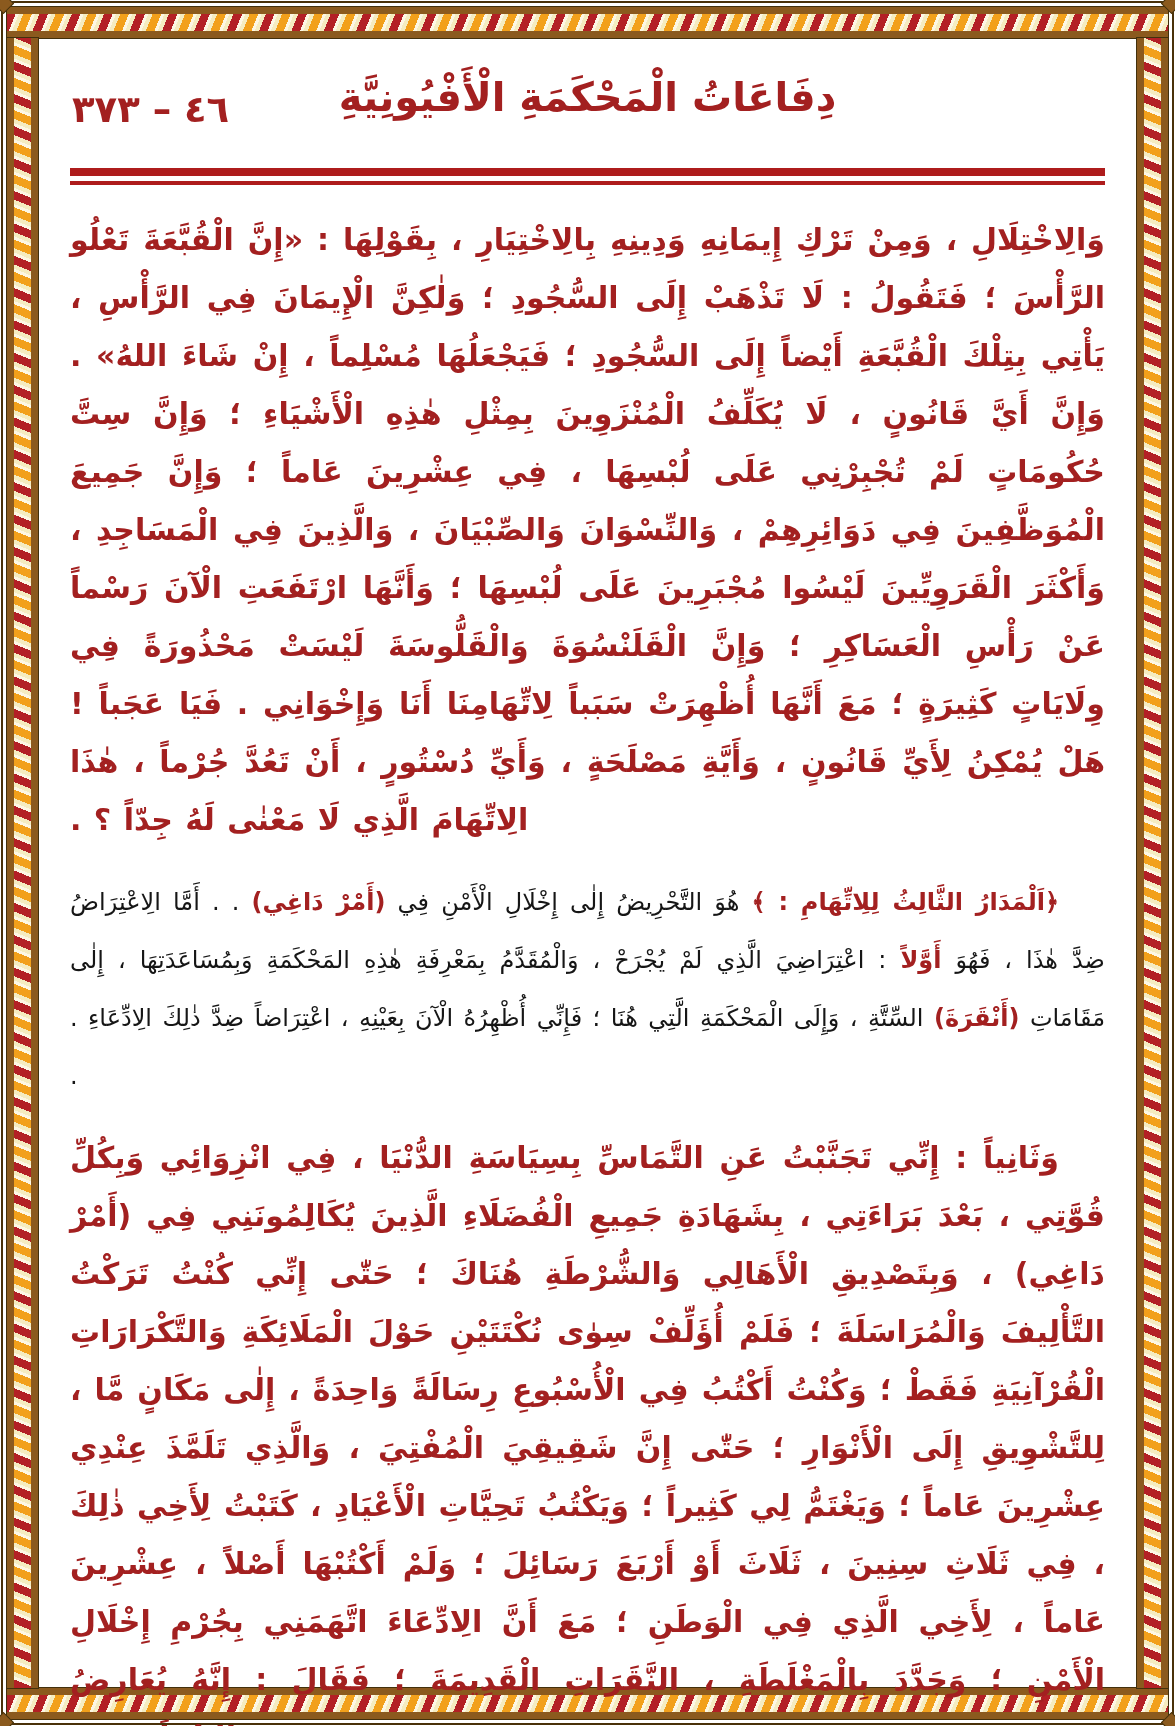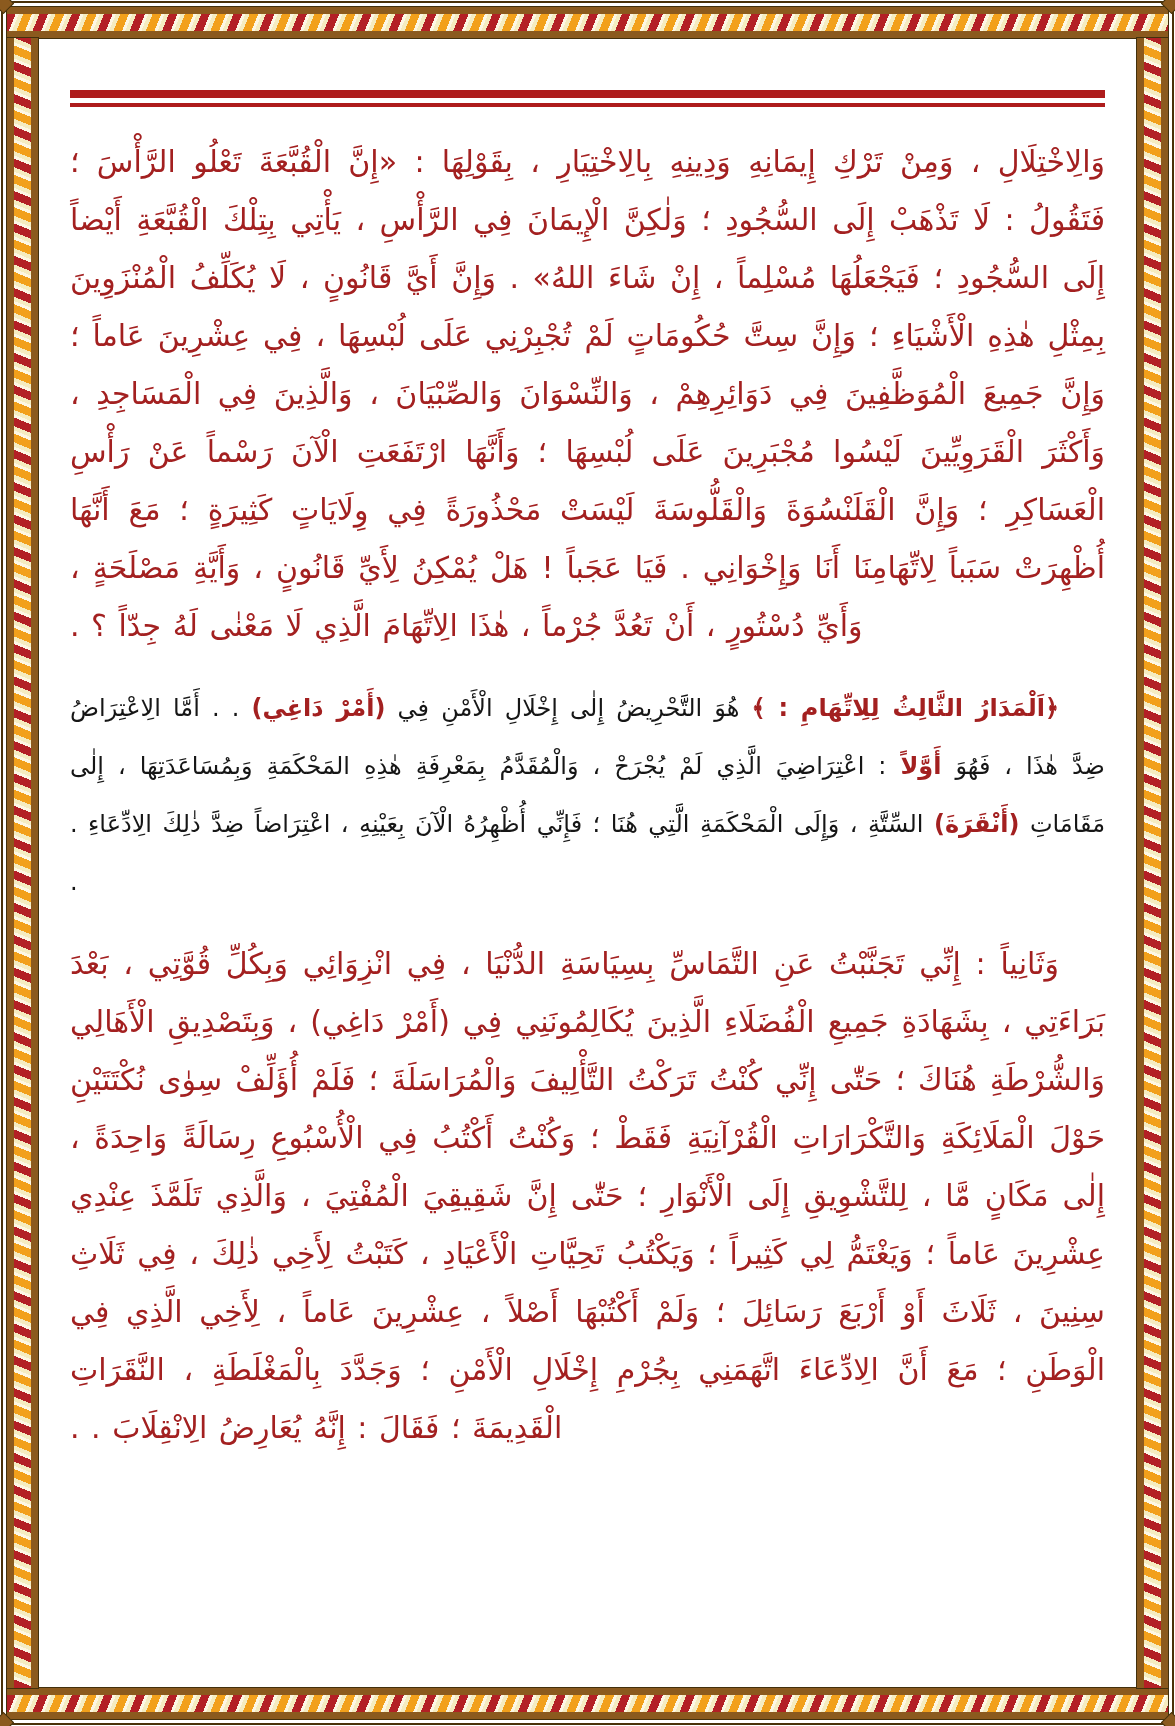--- a/index.html
+++ b/index.html
@@ -46,21 +46,21 @@
   .double-rule{
     margin-top:16px;height:5px;
     border-top:8px solid #ae1c1c;border-bottom:4px solid #ae1c1c;
   }
   .body-text{margin-top:26px;}
   p.para{
     margin:0 0 24px 0;
     direction:rtl;
     text-align:justify;
     text-align-last:left;
-    font-size:30px;line-height:58px;font-weight:normal;color:#a32020;
+    font-size:30px;line-height:58px;font-weight:bold;color:#a32020;
     word-spacing:2px;
   }
   p.para.indent{text-indent:46px;}
   p.para-black{
     font-weight:400;color:#161616;font-size:24px;
   }
   p.para-black .red-strong{color:#a32020;font-weight:bold;}
 </style>
 </head>
 <body>
@@ -70,20 +70,24 @@
 <div class="strip strip-h strip-bottom"></div>
 <div class="strip strip-v strip-left"></div>
 <div class="strip strip-v strip-right"></div>
 <div class="finial f-tl"></div>
 <div class="finial f-tr"></div>
 <div class="finial f-bl"></div>
 <div class="finial f-br"></div>
 
 <div class="content">
 
+  <div class="header">
+    <div class="page-num">٤٦ – ٣٧٣</div>
+    <div class="doc-title">دِفَاعَاتُ الْمَحْكَمَةِ الْأَفْيُونِيَّةِ</div>
+  </div>
 
   <div class="double-rule"></div>
 
   <div class="body-text">
 
     <p class="para">وَالِاخْتِلَالِ ، وَمِنْ تَرْكِ إِيمَانِهِ وَدِينِهِ بِالِاخْتِيَارِ ، بِقَوْلِهَا : «إِنَّ الْقُبَّعَةَ تَعْلُو الرَّأْسَ ؛ فَتَقُولُ : لَا تَذْهَبْ إِلَى السُّجُودِ ؛ وَلٰكِنَّ الْإِيمَانَ فِي الرَّأْسِ ، يَأْتِي بِتِلْكَ الْقُبَّعَةِ أَيْضاً إِلَى السُّجُودِ ؛ فَيَجْعَلُهَا مُسْلِماً ، إِنْ شَاءَ اللهُ» . وَإِنَّ أَيَّ قَانُونٍ ، لَا يُكَلِّفُ الْمُنْزَوِينَ بِمِثْلِ هٰذِهِ الْأَشْيَاءِ ؛ وَإِنَّ سِتَّ حُكُومَاتٍ لَمْ تُجْبِرْنِي عَلَى لُبْسِهَا ، فِي عِشْرِينَ عَاماً ؛ وَإِنَّ جَمِيعَ الْمُوَظَّفِينَ فِي دَوَائِرِهِمْ ، وَالنِّسْوَانَ وَالصِّبْيَانَ ، وَالَّذِينَ فِي الْمَسَاجِدِ ، وَأَكْثَرَ الْقَرَوِيِّينَ لَيْسُوا مُجْبَرِينَ عَلَى لُبْسِهَا ؛ وَأَنَّهَا ارْتَفَعَتِ الْآنَ رَسْماً عَنْ رَأْسِ الْعَسَاكِرِ ؛ وَإِنَّ الْقَلَنْسُوَةَ وَالْقَلُّوسَةَ لَيْسَتْ مَحْذُورَةً فِي وِلَايَاتٍ كَثِيرَةٍ ؛ مَعَ أَنَّهَا أُظْهِرَتْ سَبَباً لِاتِّهَامِنَا أَنَا وَإِخْوَانِي . فَيَا عَجَباً ! هَلْ يُمْكِنُ لِأَيِّ قَانُونٍ ، وَأَيَّةِ مَصْلَحَةٍ ، وَأَيِّ دُسْتُورٍ ، أَنْ تَعُدَّ جُرْماً ، هٰذَا الِاتِّهَامَ الَّذِي لَا مَعْنٰى لَهُ جِدّاً ؟ .</p>
 
     <p class="para para-black indent"><span class="red-strong">﴿اَلْمَدَارُ الثَّالِثُ لِلِاتِّهَامِ : ﴾</span><span> هُوَ التَّحْرِيضُ إِلٰى إِخْلَالِ الْأَمْنِ فِي </span><span class="red-strong">(أَمْرْ دَاغِي)</span><span> . . أَمَّا الِاعْتِرَاضُ ضِدَّ هٰذَا ، فَهُوَ </span><span class="red-strong">أَوَّلاً</span><span> : اعْتِرَاضِيَ الَّذِي لَمْ يُجْرَحْ ، وَالْمُقَدَّمُ بِمَعْرِفَةِ هٰذِهِ المَحْكَمَةِ وَبِمُسَاعَدَتِهَا ، إِلٰى مَقَامَاتِ </span><span class="red-strong">(أَنْقَرَةَ)</span><span> السِّتَّةِ ، وَإِلَى الْمَحْكَمَةِ الَّتِي هُنَا ؛ فَإِنِّي أُظْهِرُهُ الْآنَ بِعَيْنِهِ ، اعْتِرَاضاً ضِدَّ ذٰلِكَ الِادِّعَاءِ . .</span></p>
 
     <p class="para indent">وَثَانِياً : إِنِّي تَجَنَّبْتُ عَنِ التَّمَاسِّ بِسِيَاسَةِ الدُّنْيَا ، فِي انْزِوَائِي وَبِكُلِّ قُوَّتِي ، بَعْدَ بَرَاءَتِي ، بِشَهَادَةِ جَمِيعِ الْفُضَلَاءِ الَّذِينَ يُكَالِمُونَنِي فِي (أَمْرْ دَاغِي) ، وَبِتَصْدِيقِ الْأَهَالِي وَالشُّرْطَةِ هُنَاكَ ؛ حَتّٰى إِنِّي كُنْتُ تَرَكْتُ التَّأْلِيفَ وَالْمُرَاسَلَةَ ؛ فَلَمْ أُؤَلِّفْ سِوٰى نُكْتَتَيْنِ حَوْلَ الْمَلَائِكَةِ وَالتَّكْرَارَاتِ الْقُرْآنِيَةِ فَقَطْ ؛ وَكُنْتُ أَكْتُبُ فِي الْأُسْبُوعِ رِسَالَةً وَاحِدَةً ، إِلٰى مَكَانٍ مَّا ، لِلتَّشْوِيقِ إِلَى الْأَنْوَارِ ؛ حَتّٰى إِنَّ شَقِيقِيَ الْمُفْتِيَ ، وَالَّذِي تَلَمَّذَ عِنْدِي عِشْرِينَ عَاماً ؛ وَيَغْتَمُّ لِي كَثِيراً ؛ وَيَكْتُبُ تَحِيَّاتِ الْأَعْيَادِ ، كَتَبْتُ لِأَخِي ذٰلِكَ ، فِي ثَلَاثِ سِنِينَ ، ثَلَاثَ أَوْ أَرْبَعَ رَسَائِلَ ؛ وَلَمْ أَكْتُبْهَا أَصْلاً ، عِشْرِينَ عَاماً ، لِأَخِي الَّذِي فِي الْوَطَنِ ؛ مَعَ أَنَّ الِادِّعَاءَ اتَّهَمَنِي بِجُرْمِ إِخْلَالِ الْأَمْنِ ؛ وَجَدَّدَ بِالْمَغْلَطَةِ ، النَّقَرَاتِ الْقَدِيمَةَ ؛ فَقَالَ : إِنَّهُ يُعَارِضُ الِانْقِلَابَ . .</p>

